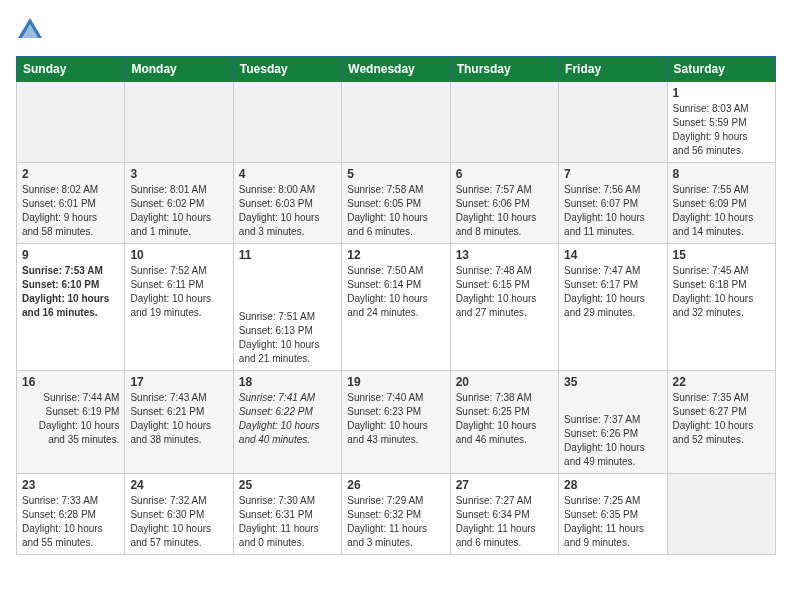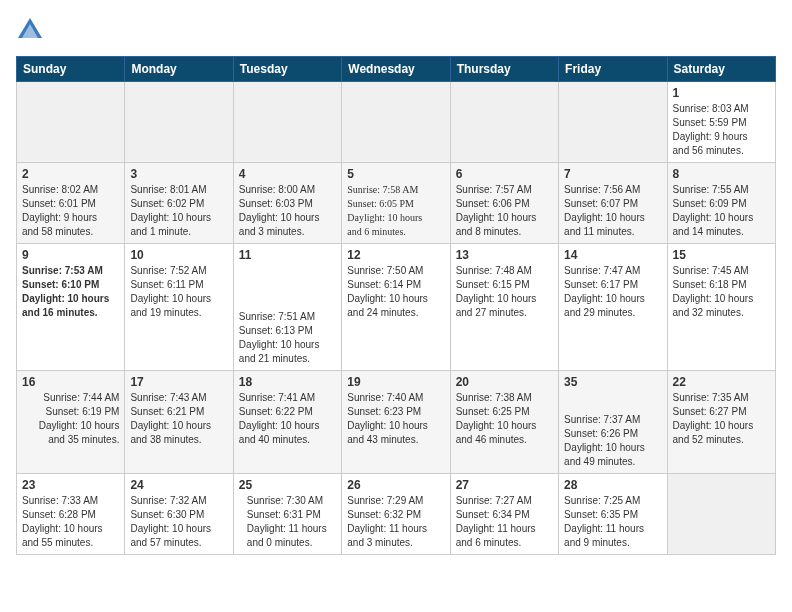--- a/index.html
+++ b/index.html
@@ -51,21 +51,21 @@
     .title-location {
       font-size: 14px;
       color: #555;
     }
     .calendar {
       width: 100%;
       border-collapse: collapse;
       border: 1px solid #ccc;
     }
     .calendar th {
-      background-color: #0c4a6e;
+      background-color: #15803d;
       color: #fff;
       font-size: 12px;
       font-weight: bold;
       padding: 5px 6px;
       border: 1px solid #2e6399;
       text-align: left;
     }
     .calendar td {
       vertical-align: top;
       border: 1px solid #ccc;
@@ -162,21 +162,21 @@
         </td>
         <td>
           <span class="day-num">4</span>
           <div class="day-info" style="white-space: pre-line;">Sunrise: 8:00 AM
 Sunset: 6:03 PM
 Daylight: 10 hours
 and 3 minutes.</div>
         </td>
         <td>
           <span class="day-num">5</span>
-          <div class="day-info" style="white-space: pre-line; font-family: Liberation Serif, serif;">Sunrise: 7:58 AM
+          <div class="day-info" style="white-space: pre-line;">Sunrise: 7:58 AM
 Sunset: 6:05 PM
 Daylight: 10 hours
 and 6 minutes.</div>
         </td>
         <td>
           <span class="day-num">6</span>
           <div class="day-info" style="white-space: pre-line;">Sunrise: 7:57 AM
 Sunset: 6:06 PM
 Daylight: 10 hours
 and 8 minutes.</div>
@@ -257,21 +257,21 @@
         </td>
         <td>
           <span class="day-num">17</span>
           <div class="day-info" style="white-space: pre-line;">Sunrise: 7:43 AM
 Sunset: 6:21 PM
 Daylight: 10 hours
 and 38 minutes.</div>
         </td>
         <td>
           <span class="day-num">18</span>
-          <div class="day-info" style="white-space: pre-line;">Sunrise: 7:41 AM
+          <div class="day-info" style="white-space: pre-line; font-style: italic;">Sunrise: 7:41 AM
 Sunset: 6:22 PM
 Daylight: 10 hours
 and 40 minutes.</div>
         </td>
         <td>
           <span class="day-num">19</span>
           <div class="day-info" style="white-space: pre-line;">Sunrise: 7:40 AM
 Sunset: 6:23 PM
 Daylight: 10 hours
 and 43 minutes.</div>
@@ -308,21 +308,21 @@
         </td>
         <td>
           <span class="day-num">24</span>
           <div class="day-info" style="white-space: pre-line;">Sunrise: 7:32 AM
 Sunset: 6:30 PM
 Daylight: 10 hours
 and 57 minutes.</div>
         </td>
         <td>
           <span class="day-num">25</span>
-          <div class="day-info" style="white-space: pre-line; margin-left: 8px;">Sunrise: 7:30 AM
+          <div class="day-info" style="white-space: pre-line;">Sunrise: 7:30 AM
 Sunset: 6:31 PM
 Daylight: 11 hours
 and 0 minutes.</div>
         </td>
         <td>
           <span class="day-num">26</span>
           <div class="day-info" style="white-space: pre-line;">Sunrise: 7:29 AM
 Sunset: 6:32 PM
 Daylight: 11 hours
 and 3 minutes.</div>

